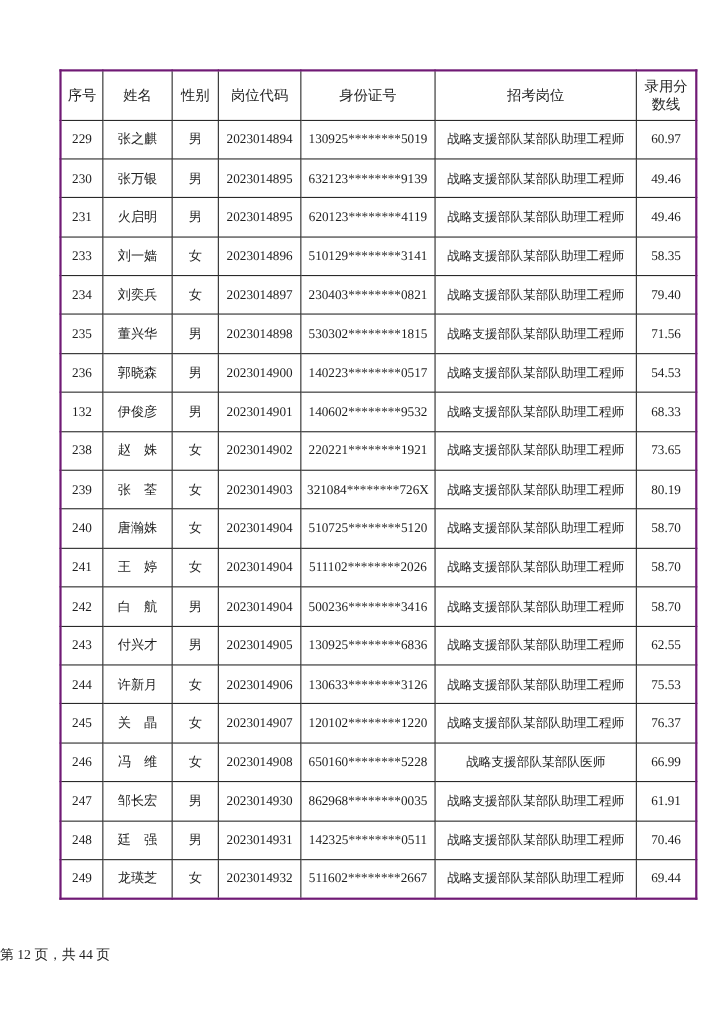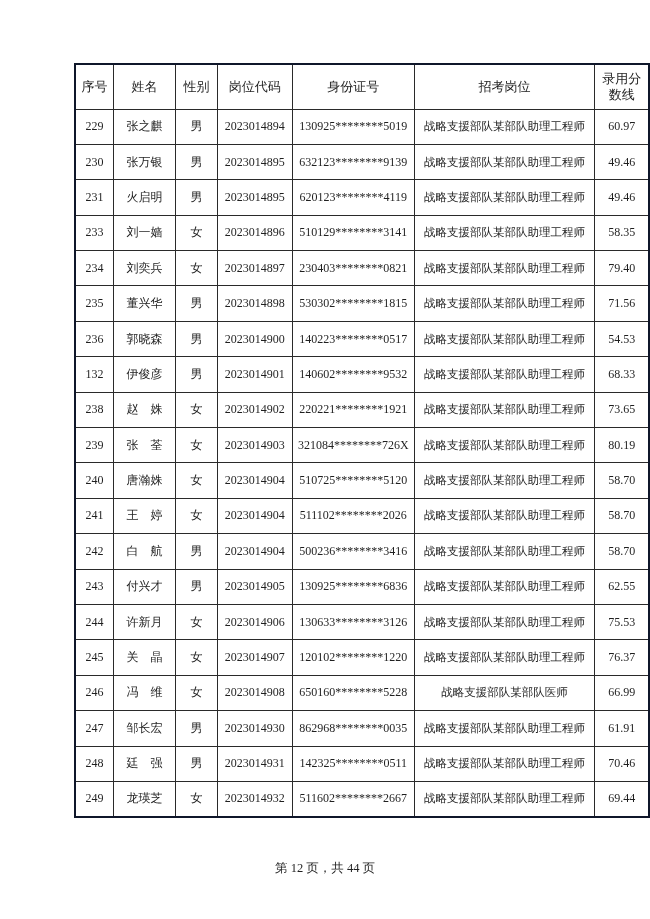--- a/index.html
+++ b/index.html
@@ -15,22 +15,21 @@
     font-family: "Liberation Serif", "DejaVu Serif", serif;
     color: #1f1f1f;
     overflow: hidden;
   }
   table.score-table {
     position: absolute;
     left: 54px;
     top: 63px;
     border-collapse: collapse;
     table-layout: fixed;
-    border: 2px solid #0f172a;
-    margin-left: 20px;
+    border: 2px solid #701a75;
   }
   .score-table th, .score-table td {
     border: 1px solid #2a2a2a;
     text-align: center;
     vertical-align: middle;
     padding: 0 2px;
     overflow: hidden;
   }
   .score-table thead tr { height: 45px; }
   .score-table tbody tr { height: 35.4px; }
@@ -46,21 +45,20 @@
   .col-code     { width: 70px;  }
   .col-id       { width: 117px; }
   .col-position { width: 178px; }
   .col-score    { width: 49px;  }
   td.col-position { font-size: 11.5px; font-family: Liberation Mono, monospace; }
   .page-footer {
     position: absolute;
     left: 0;
     top: 860px;
     width: 100%;
-    text-align: center;
     font-size: 12.5px;
     color: #1f1f1f;
   }
 </style>
 </head>
 <body>
 
 <div class="page">
 
   <table class="score-table">

